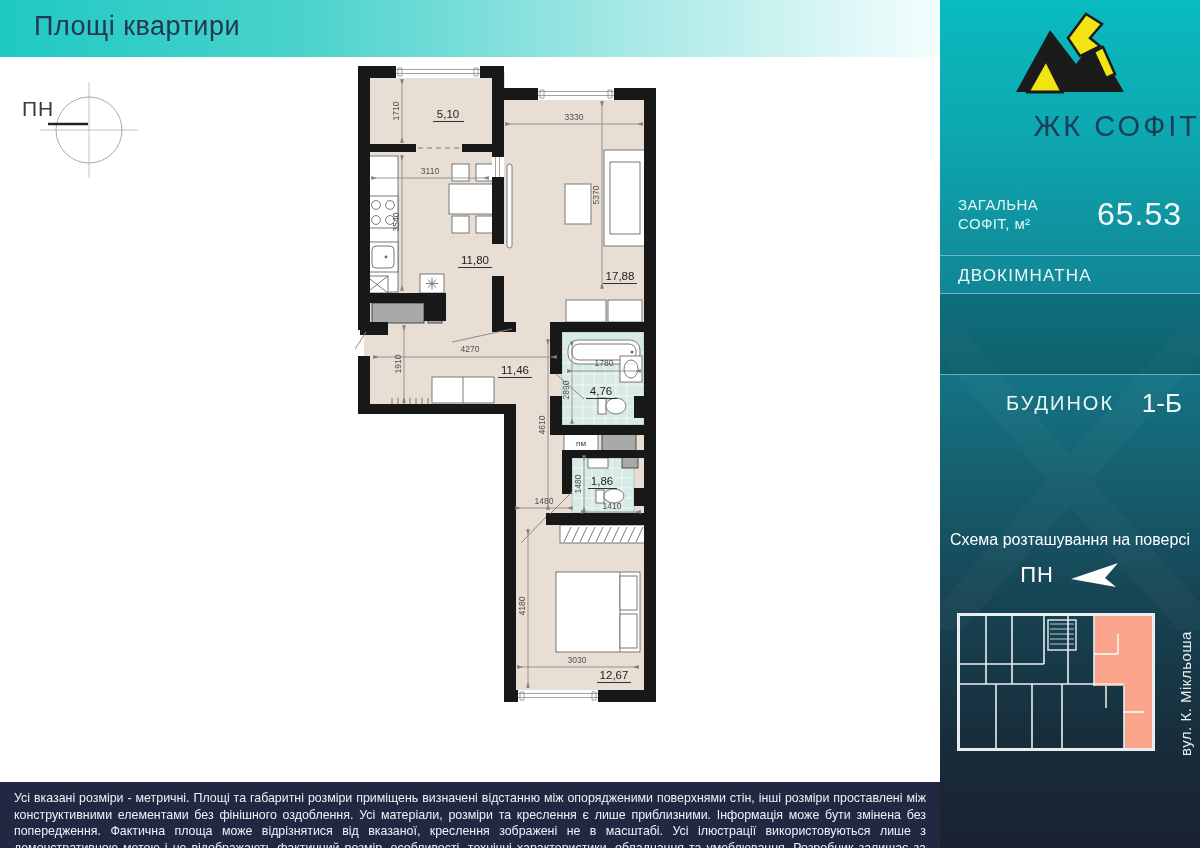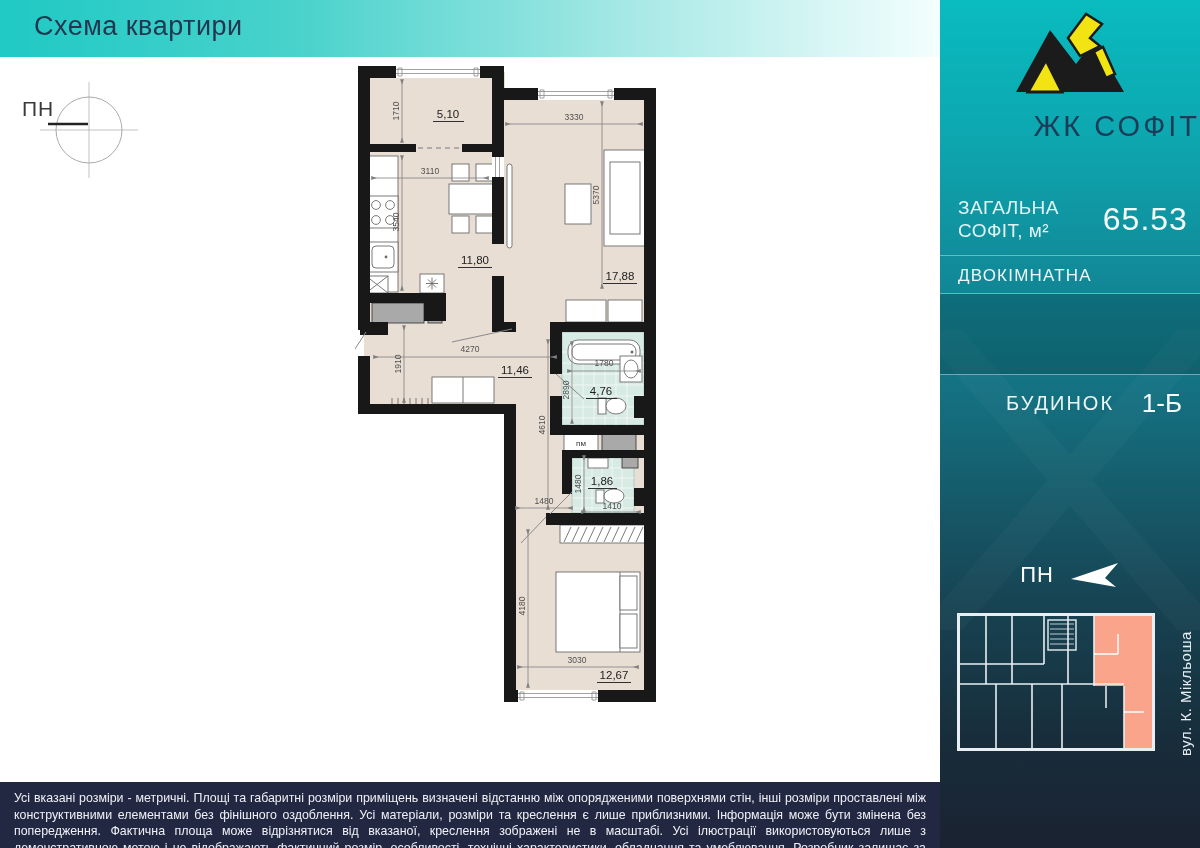--- a/index.html
+++ b/index.html
@@ -37,21 +37,21 @@
 
   
   .sidebar{position:absolute;left:940px;top:0;width:260px;height:848px;color:#fff;
            background:linear-gradient(180deg,#09bcbf 0%,#0da7b0 16%,#128393 36%,#156373 54%,#174251 72%,#182c3a 88%,#1a2231 100%);}
   .side-x{position:absolute;left:0;top:330px;width:260px;height:300px;opacity:.5;}
   .logo{position:absolute;left:70px;top:12px;width:120px;height:96px;}
   .brand{position:absolute;left:0;top:110px;width:260px;text-align:right;
          font-size:29px;letter-spacing:3px;color:#1c3c58;font-weight:400;}
   .arearow{position:absolute;left:18px;top:196px;width:224px;display:flex;
            justify-content:space-between;align-items:center;}
-  .arealabel{font-size:19px;line-height:1.22;color:#e2f4f4;letter-spacing:.4px;}
+  .arealabel{font-size:15px;line-height:1.22;color:#e2f4f4;letter-spacing:.4px;}
   .areaval{font-size:32px;font-weight:400;color:#f4fbfb;letter-spacing:1px;margin-left:44px;}
   .divider{position:absolute;left:0;width:260px;height:0;border-top:1px solid rgba(255,255,255,.38);}
   .d1{top:255px;} .d2{top:293px;} .d3{top:374px;}
   .darkband{position:absolute;left:0;top:294px;width:260px;height:80px;background:rgba(0,0,0,.17);}
   .aptype{position:absolute;left:18px;top:266px;font-size:17px;letter-spacing:1.2px;color:#eef8f8;}
   .bldrow{position:absolute;left:18px;top:388px;width:224px;display:flex;
           justify-content:space-between;align-items:center;}
   .bldlabel{font-size:20px;letter-spacing:2px;color:#eaf5f5;margin-left:48px;}
   .bldval{font-size:26px;font-weight:400;color:#f4fbfb;}
   .schematitle{position:absolute;left:0;top:531px;width:260px;text-align:center;
@@ -70,21 +70,21 @@
   .footer{position:absolute;left:0;top:782px;width:940px;height:66px;background:#222842;}
   .footer p{margin:0;padding:8px 14px 0 14px;font-size:12.4px;line-height:1.34;
             color:#f0f1f7;text-align:justify;}
 </style>
 </head>
 <body>
 
 <div class="page">
 
   <div class="header">
-    <h1>Схема квартири</h1>
+    <h1>Площі квартири</h1>
   </div>
 
   <div class="compass">
     <span class="pn">ПН</span>
     <svg width="160" height="110" viewBox="10 75 160 110">
       <circle cx="89" cy="130" r="33" fill="none" stroke="#aaaaaa" stroke-width="1"></circle>
       <line x1="40" y1="130" x2="138" y2="130" stroke="#aaaaaa" stroke-width=".7"></line>
       <line x1="89" y1="82" x2="89" y2="178" stroke="#aaaaaa" stroke-width=".7"></line>
       <line x1="48" y1="124" x2="88" y2="124" stroke="#222" stroke-width="2.6"></line>
     </svg>
@@ -297,20 +297,21 @@
     <div class="aptype">ДВОКІМНАТНА</div>
     <div class="divider d2"></div>
     <div class="darkband"></div>
     <div class="divider d3"></div>
 
     <div class="bldrow">
       <span class="bldlabel">БУДИНОК</span>
       <span class="bldval">1-Б</span>
     </div>
 
+    <div class="schematitle">Схема розташування на поверсі</div>
 
     <div class="northrow">
       <span class="pn2">ПН</span>
       <svg width="50" height="26" viewBox="0 0 50 26">
         <polygon points="1,17 48,1 35,16 46,25" fill="#ffffff"></polygon>
       </svg>
     </div>
 
     <svg class="mini" viewBox="0 0 200 142">
       <polygon points="138,3 197,3 197,138 168,138 168,74 138,74" fill="#f9a48b"></polygon>

